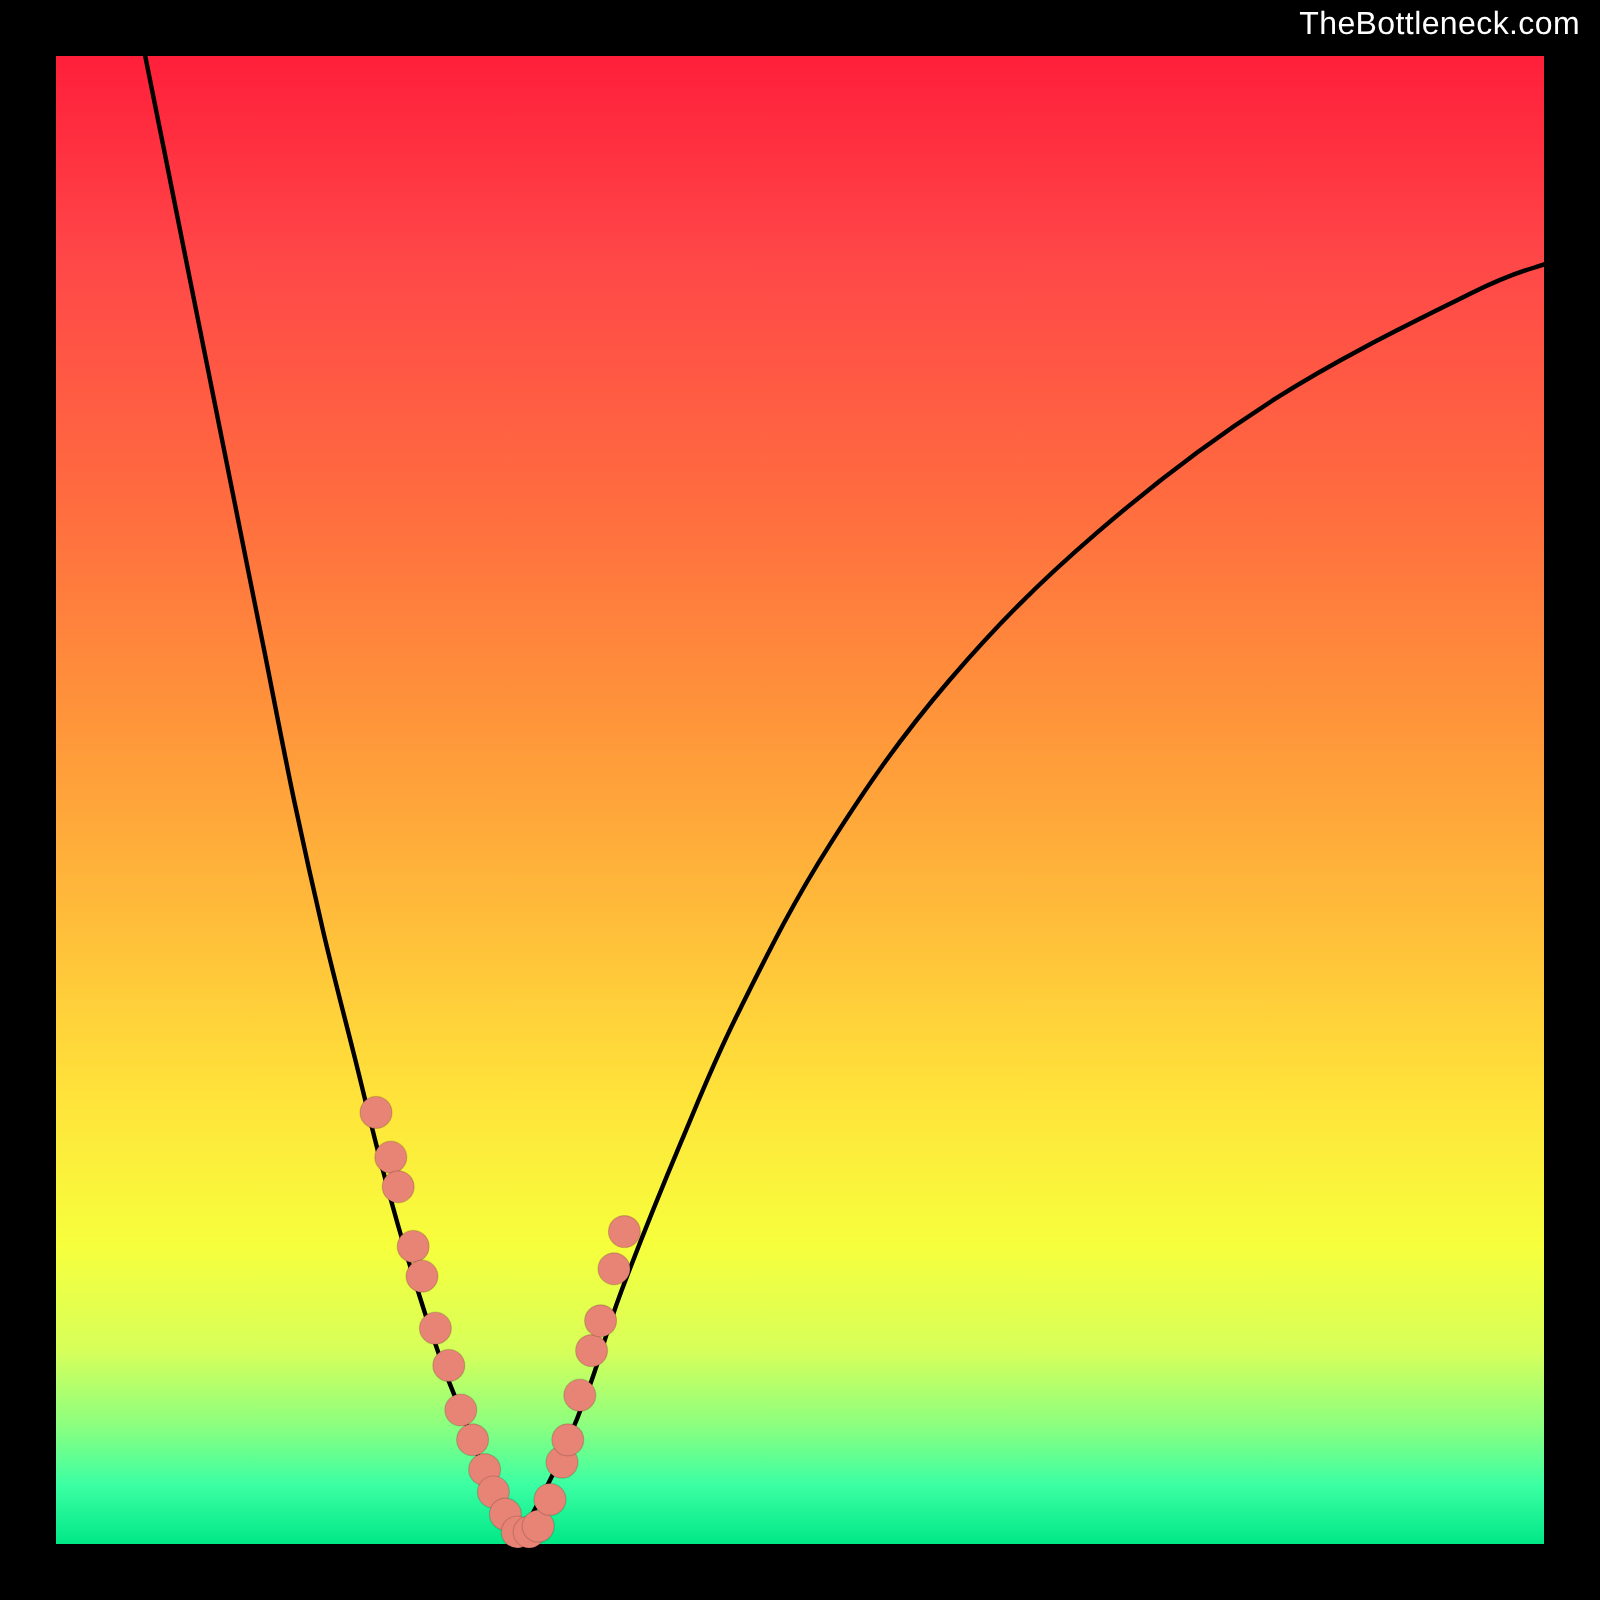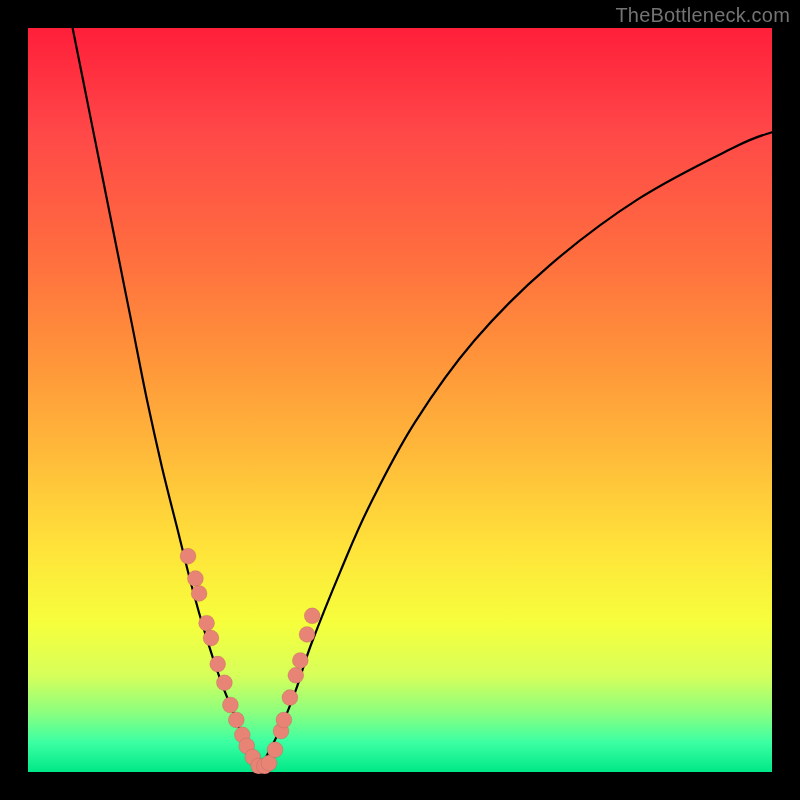--- a/index.html
+++ b/index.html
@@ -37,22 +37,22 @@
       #d7ff5a 87%,
       #8cff7f 92%,
       #3cffa3 96%,
       #00e887 100%
     );
   }
   .watermark {
     position: absolute;
     top: 4px;
     right: 10px;
-    color: #737373;
-    font-size: 20px;
+    color: #ffffff;
+    font-size: 16px;
     font-weight: 500;
     letter-spacing: 0.2px;
     font-family: Arial, Helvetica, sans-serif;
   }
   svg.curves {
     position: absolute;
     left: 0;
     top: 0;
     width: 744px;
     height: 744px;

